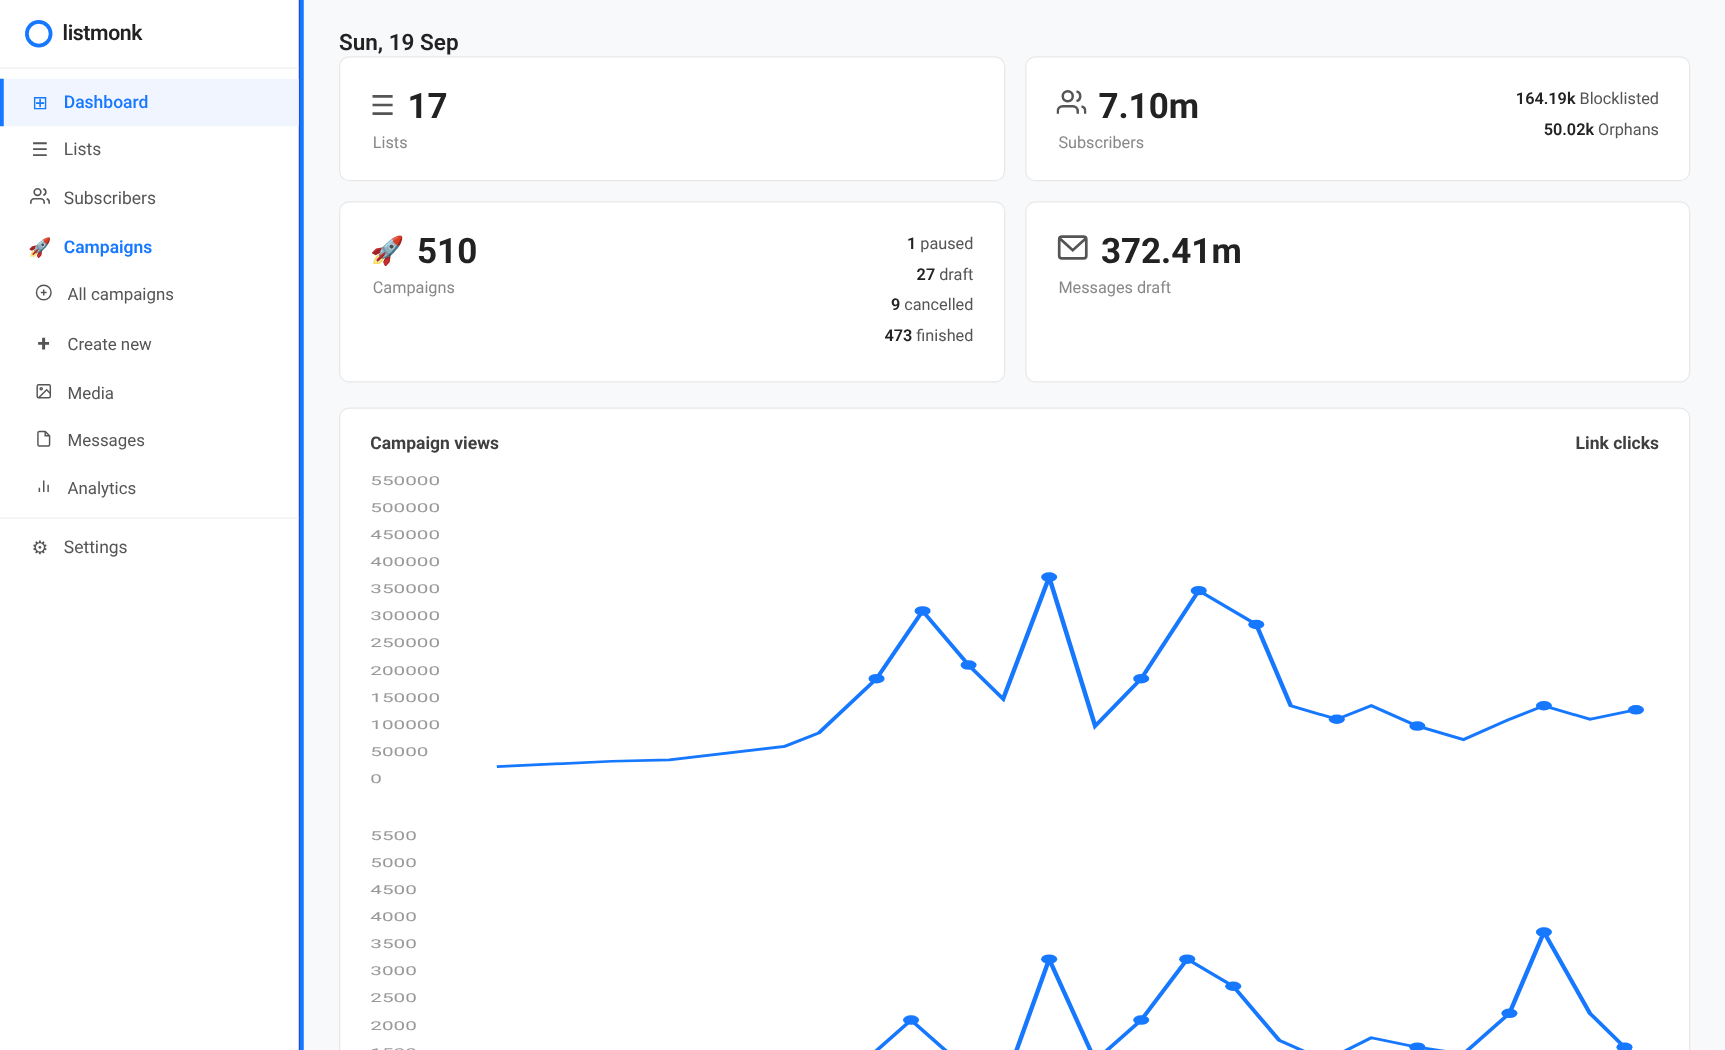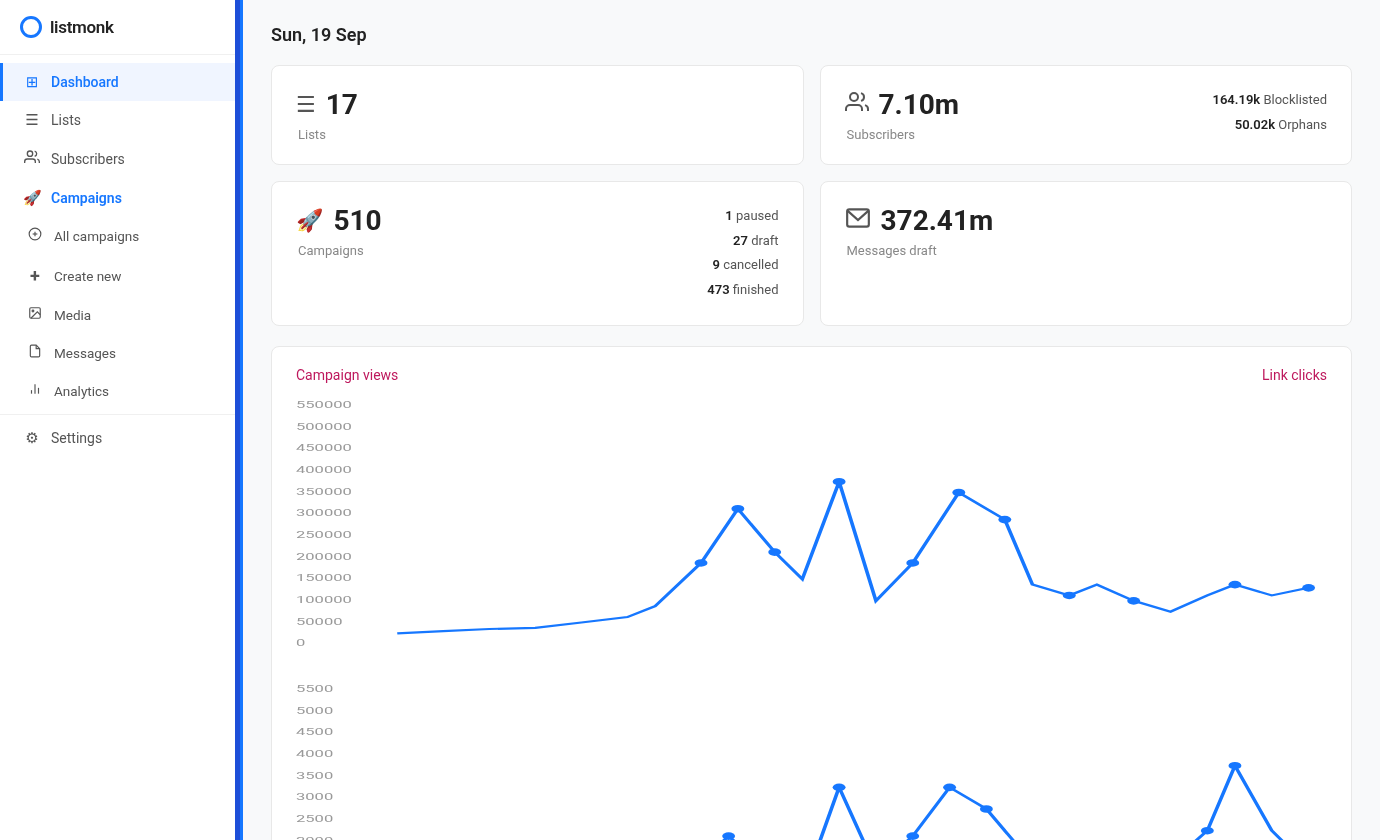--- a/index.html
+++ b/index.html
@@ -2,21 +2,21 @@
 <html><head>
   <meta charset="utf-8">
   <style>
     * { box-sizing: border-box; margin: 0; padding: 0; }
     body { font-family: -apple-system, BlinkMacSystemFont, 'Segoe UI', Roboto, sans-serif; background: #f5f5f5; color: #333; display: flex; height: 840px; overflow: hidden; }
 
     
     .sidebar {
       width: 240px;
       background: #fff;
-      border-right: 5px solid #1d4ed8;
+      border-right: 1px solid #1d4ed8;
       display: flex;
       flex-direction: column;
       flex-shrink: 0;
       height: 840px;
     }
     .logo-area {
       padding: 16px 20px;
       display: flex;
       align-items: center;
       border-bottom: 1px solid #f0f0f0;
@@ -56,21 +56,20 @@
     .main {
       flex: 1;
       background: #f8f9fa;
       overflow-y: auto;
       padding: 24px 28px;
     }
     .page-date {
       font-size: 18px;
       font-weight: 600;
       color: #222;
-      margin-bottom: 20px;
     }
 
     
     .stats-grid {
       display: grid;
       grid-template-columns: 1fr 1fr;
       gap: 16px;
       margin-bottom: 20px;
     }
     .stat-card {
@@ -100,21 +99,21 @@
       background: #fff;
       border-radius: 8px;
       border: 1px solid #e8e8e8;
       padding: 20px 24px;
     }
     .charts-header {
       display: flex;
       justify-content: space-between;
       margin-bottom: 12px;
     }
-    .chart-title { font-size: 14px; font-weight: 400; color: #be185d; }
+    .chart-title { font-size: 14px; font-weight: 700; color: #404040; }
     .charts-grid {
       display: grid;
       grid-template-columns: 1fr;
       gap: 24px;
     }
     .chart-container {
       position: relative;
       height: 260px;
     }
     svg.chart { width: 100%; height: 100%; }

